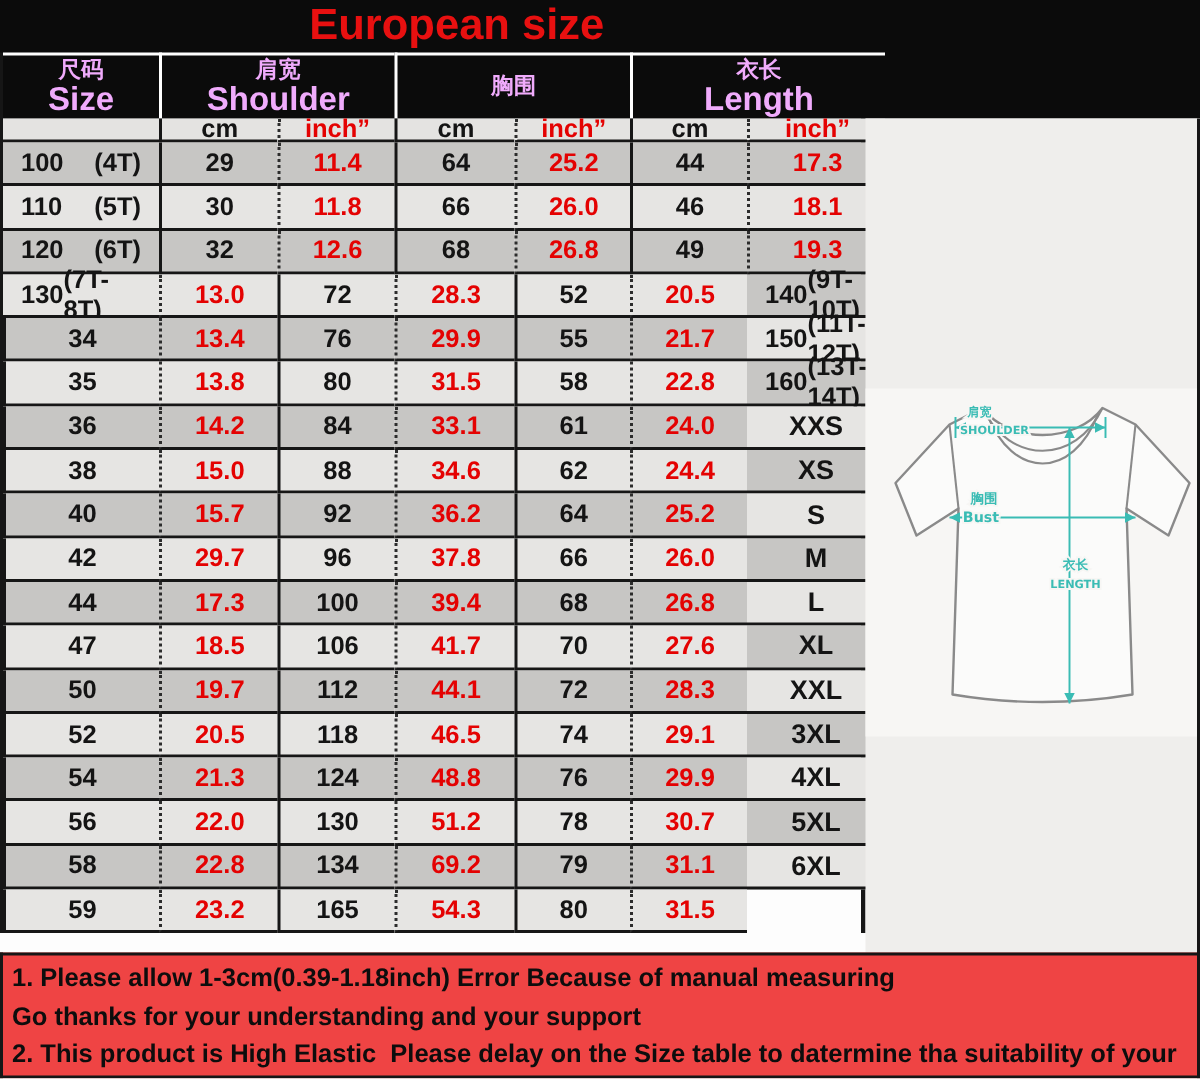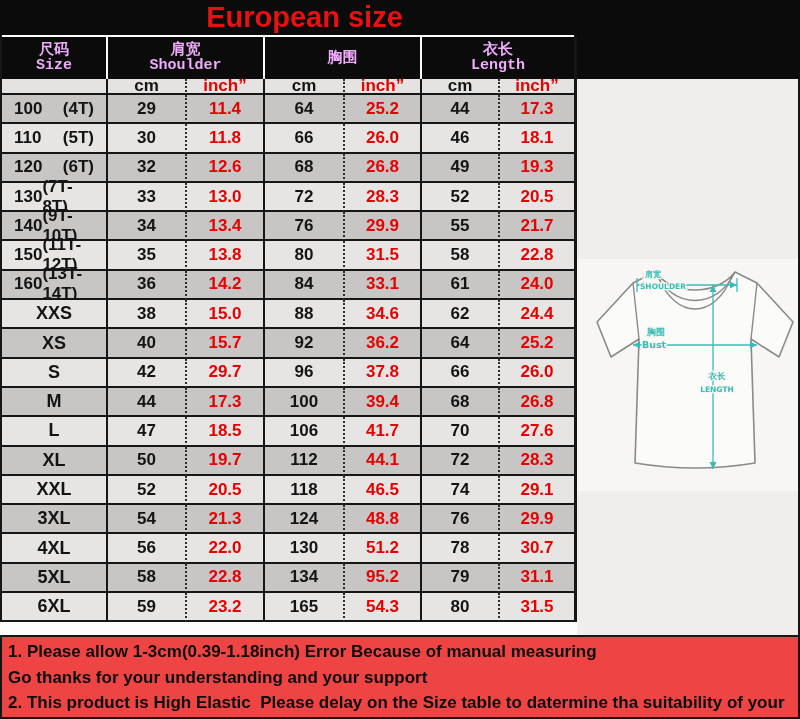--- a/index.html
+++ b/index.html
@@ -26,21 +26,21 @@
          color:var(--title-red);font-size:29px;font-weight:bold;letter-spacing:0px;}
 
   
   .size-table{position:absolute;left:0;top:35px;width:577px;
       display:grid;grid-template-columns:104px 79px 78px 80px 77px 78px 1fr;
       border-left:2px solid var(--line);border-right:3px solid var(--line);}
   .hcell{background:var(--black);color:#f0abfc;height:44px;display:flex;flex-direction:column;
       align-items:center;justify-content:center;border-top:2px solid #fff;line-height:1.05;}
   .hcell + .hcell{border-left:2px solid #fff;}
   .hcell .zh{font-size:15px;font-weight:bold;font-family:"DejaVu Sans",sans-serif;}
-  .hcell .en{font-size:15px;font-weight:bold;font-family:Liberation Mono, monospace;}
+  .hcell .en{font-size:22px;font-weight:bold;}
   .span2{grid-column:span 2;}
   .scell{background:var(--subhead);height:16px;display:flex;align-items:center;justify-content:center;
       font-size:17px;font-weight:bold;border-bottom:2px solid var(--line);}
   .scell.cm{color:var(--ink);}
   .scell.inch{color:var(--val-red);}
   .cell{height:29.3px;display:flex;align-items:center;justify-content:center;
       font-size:17px;font-weight:bold;border-bottom:2px solid var(--line);color:var(--ink);}
   .cell.red{color:var(--val-red);}
   .cell.sizelab{font-size:18px;}
   .cell.sizelab.split{justify-content:space-between;padding:0 12px;font-size:17px;}
@@ -128,21 +128,20 @@
       <div class="cell row-dark c-solid">32</div>
       <div class="cell row-dark c-dot red">12.6</div>
       <div class="cell row-dark c-solid">68</div>
       <div class="cell row-dark c-dot red">26.8</div>
       <div class="cell row-dark c-solid">49</div>
       <div class="cell row-dark c-dot red">19.3</div>
       <div class="cell sizelab row-light split">
         <span>130</span>
         <span>(7T-8T)</span>
       </div>
-      <div class="cell row-light c-solid">33</div>
       <div class="cell row-light c-dot red">13.0</div>
       <div class="cell row-light c-solid">72</div>
       <div class="cell row-light c-dot red">28.3</div>
       <div class="cell row-light c-solid">52</div>
       <div class="cell row-light c-dot red">20.5</div>
       <div class="cell sizelab row-dark split">
         <span>140</span>
         <span>(9T-10T)</span>
       </div>
       <div class="cell row-dark c-solid">34</div>
@@ -251,21 +250,21 @@
       <div class="cell row-light c-solid">130</div>
       <div class="cell row-light c-dot red">51.2</div>
       <div class="cell row-light c-solid">78</div>
       <div class="cell row-light c-dot red">30.7</div>
       <div class="cell sizelab row-dark">
         <span>5XL</span>
       </div>
       <div class="cell row-dark c-solid">58</div>
       <div class="cell row-dark c-dot red">22.8</div>
       <div class="cell row-dark c-solid">134</div>
-      <div class="cell row-dark c-dot red">95.2</div>
+      <div class="cell row-dark c-dot red">69.2</div>
       <div class="cell row-dark c-solid">79</div>
       <div class="cell row-dark c-dot red">31.1</div>
       <div class="cell sizelab row-light">
         <span>6XL</span>
       </div>
       <div class="cell row-light c-solid">59</div>
       <div class="cell row-light c-dot red">23.2</div>
       <div class="cell row-light c-solid">165</div>
       <div class="cell row-light c-dot red">54.3</div>
       <div class="cell row-light c-solid">80</div>

